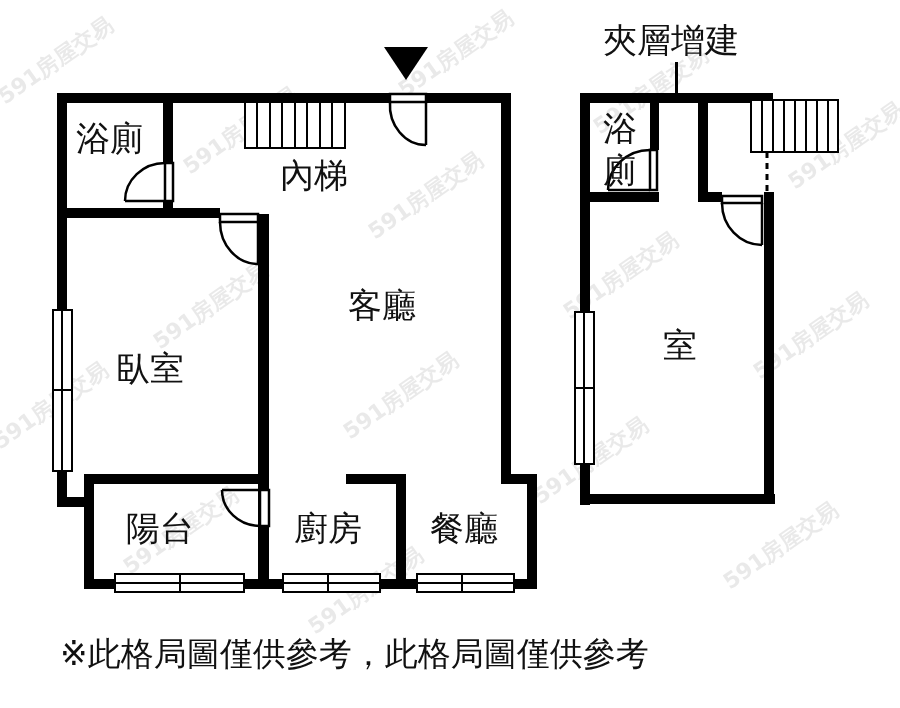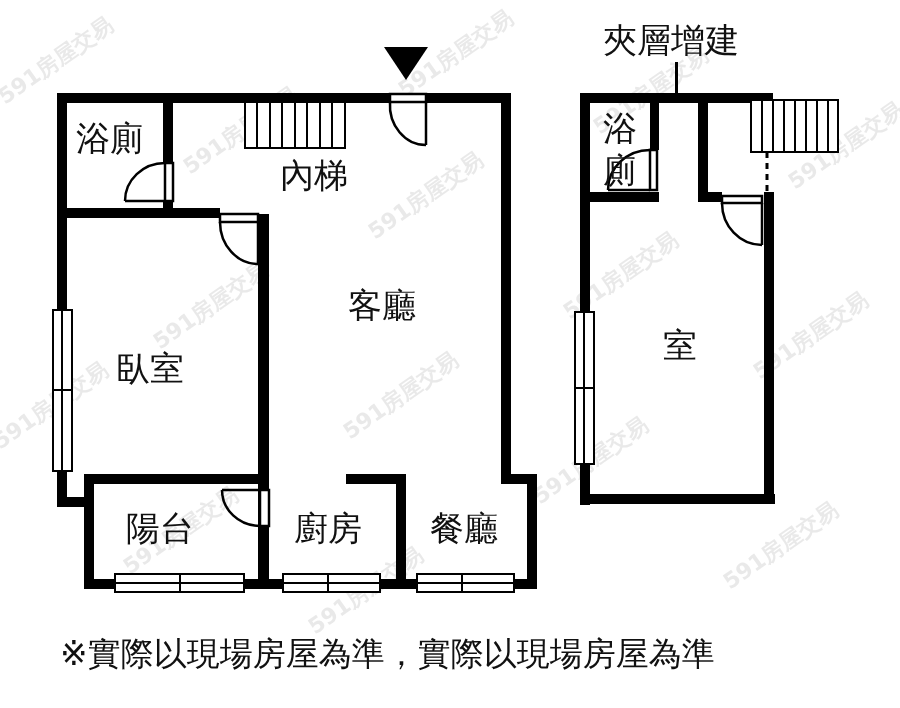--- a/index.html
+++ b/index.html
@@ -161,13 +161,13 @@
     <rect x="575" y="312" width="19" height="152"></rect>
     <line x1="584" y1="312" x2="584" y2="464"></line>
     <line x1="575" y1="388" x2="594" y2="388"></line>
   </g>
 
   <text class="room-label" x="603" y="140">浴</text>
   <text class="room-label" x="603" y="182">廁</text>
   <text class="room-label" x="663" y="357">室</text>
 </svg>
 
-<div class="note">※實際以現場房屋為準，實際以現場房屋為準</div>
+<div class="note">※此格局圖僅供參考，此格局圖僅供參考</div>
 
 </body></html>

